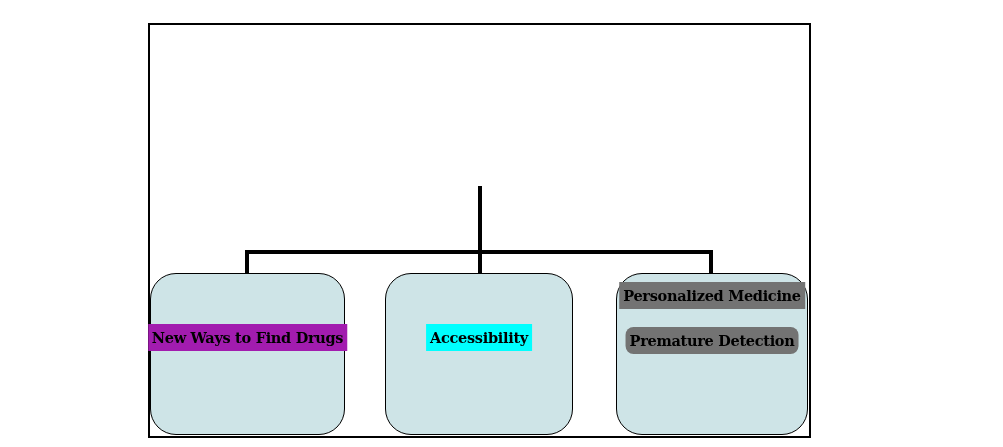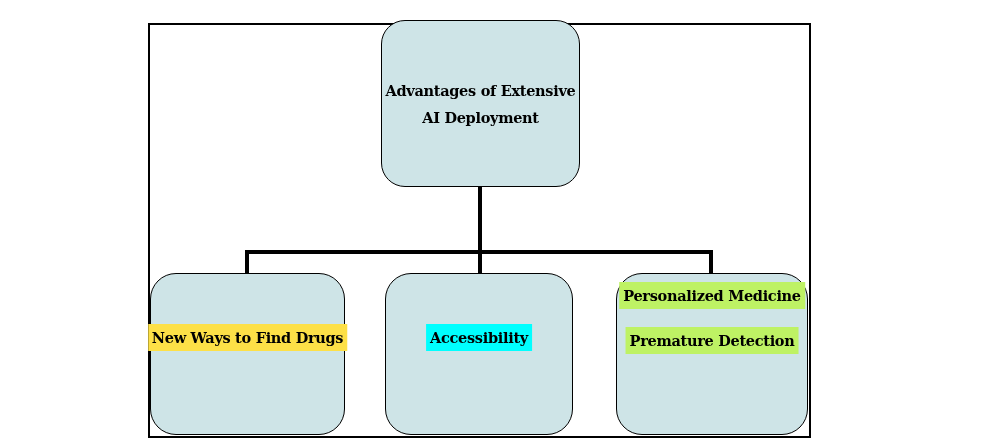--- a/index.html
+++ b/index.html
@@ -78,44 +78,40 @@
     transform: translateX(-50%);
     font-size: 14.5px;
     font-weight: bold;
     color: #000000;
     line-height: 27px;
     letter-spacing: -0.3px;
     white-space: nowrap;
     padding: 0 4px;
     text-align: center;
   }
-  .hl-yellow { background: #fde047; }
+  .hl-yellow { background: #a21caf; }
   .hl-cyan   { background: #00ffff; }
-  .hl-white  { background: #bef264; }
+  .hl-white  { background: #737373; }
   .label-mid { top: 50px; }
   .label-row1 { top: 8px; }
-  .label-row2 { top: 53px; }
+  .label-row2 { top: 53px; border-radius: 8px; }
 </style>
 </head>
 <body>
 
 <div class="canvas">
 
   <div class="frame"></div>
 
   <div class="connector conn-root-stem"></div>
   <div class="connector conn-horizontal"></div>
   <div class="connector conn-drop-left"></div>
   <div class="connector conn-drop-mid"></div>
   <div class="connector conn-drop-right"></div>
 
-  <div class="node node-root">
-    <div class="root-line">Advantages of Extensive</div>
-    <div class="root-line">AI Deployment</div>
-  </div>
 
   <div class="node node-child node-drugs">
     <div class="label label-mid hl-yellow">New Ways to Find Drugs</div>
   </div>
 
   <div class="node node-child node-access">
     <div class="label label-mid hl-cyan">Accessibility</div>
   </div>
 
   <div class="node node-child node-medicine">

